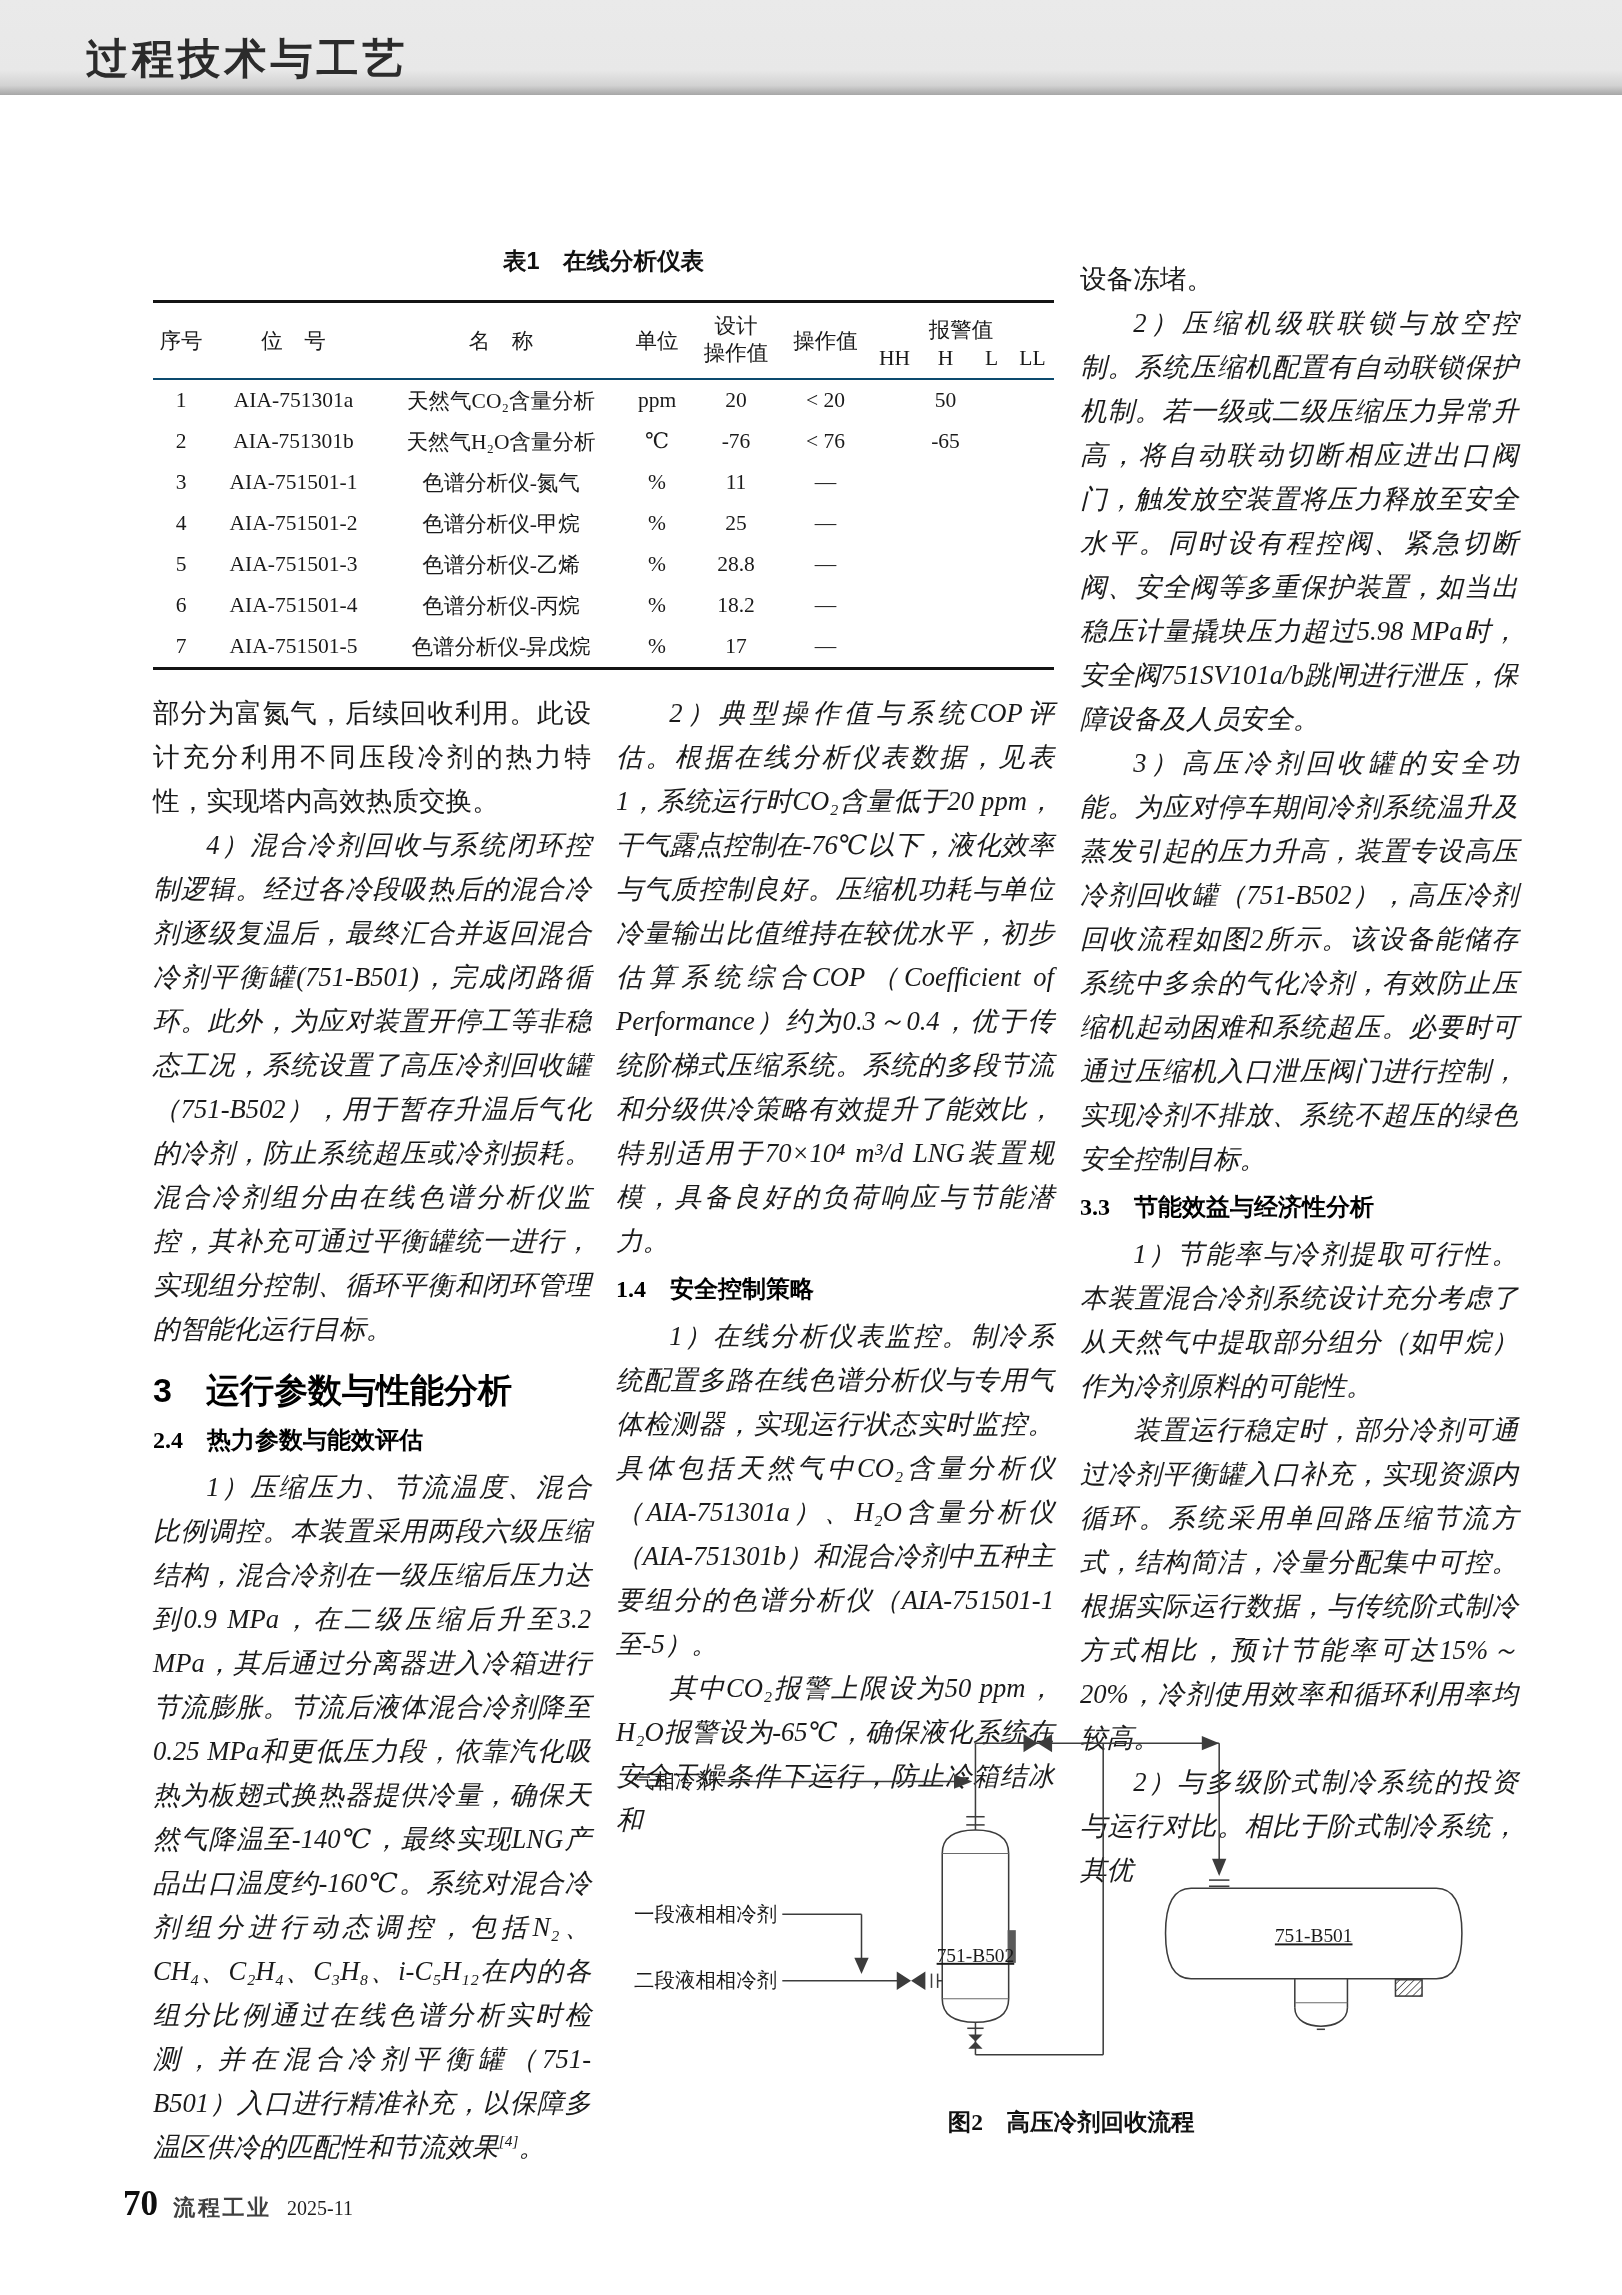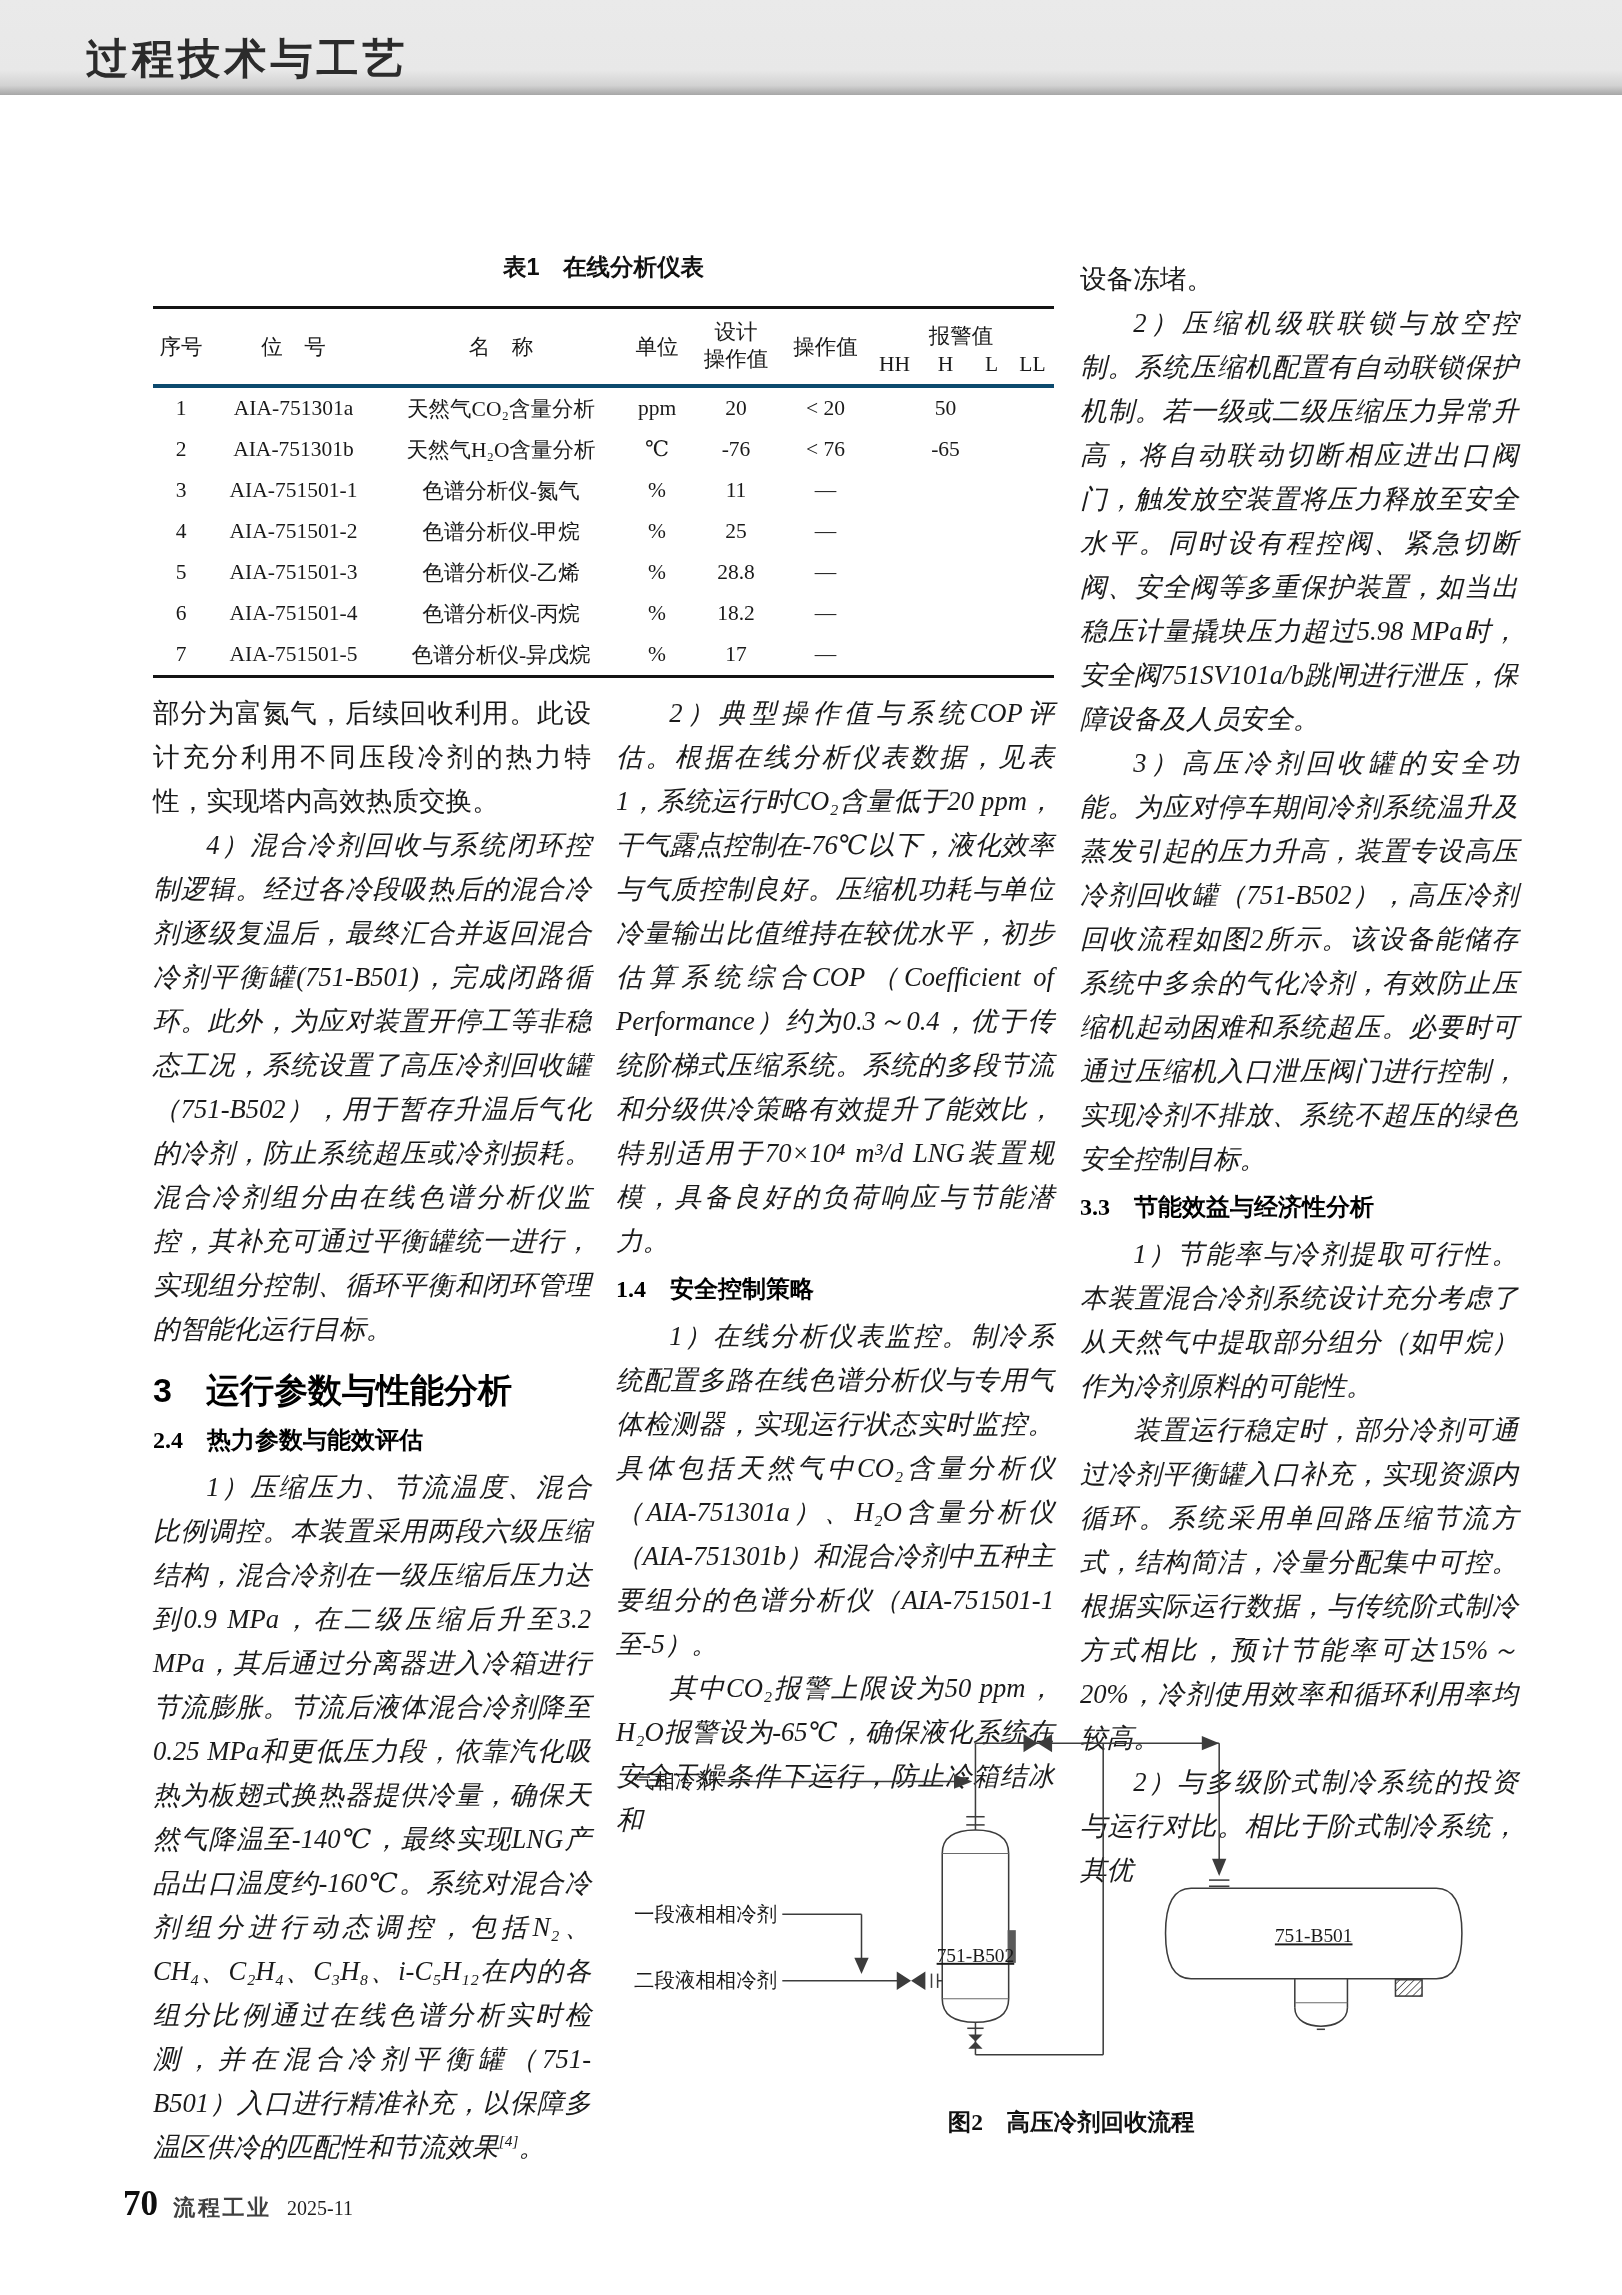--- a/index.html
+++ b/index.html
@@ -13,31 +13,31 @@
     position:absolute; left:0; top:0; width:1623px; height:95px;
     background:linear-gradient(180deg,#eaeaea 0%,#e8e8e8 74%,#d2d2d2 90%,#a6a6a6 100%);
   }
   .header-title {
     position:absolute; left:86px; bottom:8.2px;
     font-family:"Liberation Sans","DejaVu Sans",sans-serif; font-weight:bold;
     font-size:42px; letter-spacing:4.1px; color:#2b2b2b;
   }
 
   
-  .table-block { position:absolute; left:153px; top:251px; width:901px; }
+  .table-block { position:absolute; left:153px; top:245px; width:901px; }
   .table-title {
     text-align:center; font-family:"Liberation Sans","DejaVu Sans",sans-serif;
     font-weight:bold; font-size:23.5px; color:#111; margin:0 0 22.5px 0;
   }
   .t1 { border-top:3.1px solid #141414; border-bottom:3.1px solid #141414; }
   .t1-head {
     display:grid;
     grid-template-columns:56px 169px 246px 66px 92px 87px 51px 51px 41px 41px;
     grid-template-rows:42px 33px;
-    font-size:21.5px; border-bottom:4px solid #0c4a6e;
+    font-size:21.5px; border-bottom:2px solid #0c4a6e;
   }
   .hc { display:flex; align-items:center; justify-content:center; text-align:center; }
   .hc.both { grid-row:1/3; }
   .hc.two-line { flex-direction:column; line-height:26.6px; }
   .hc.alarm { grid-row:1; grid-column:7/11; align-items:flex-end; padding-bottom:1px; }
   .hc.sub { grid-row:2; align-items:flex-start; padding-top:1px; }
   .t1-row {
     display:grid;
     grid-template-columns:56px 169px 246px 66px 92px 87px 51px 51px 41px 41px;
     height:41px; align-items:center; font-size:21.5px;

